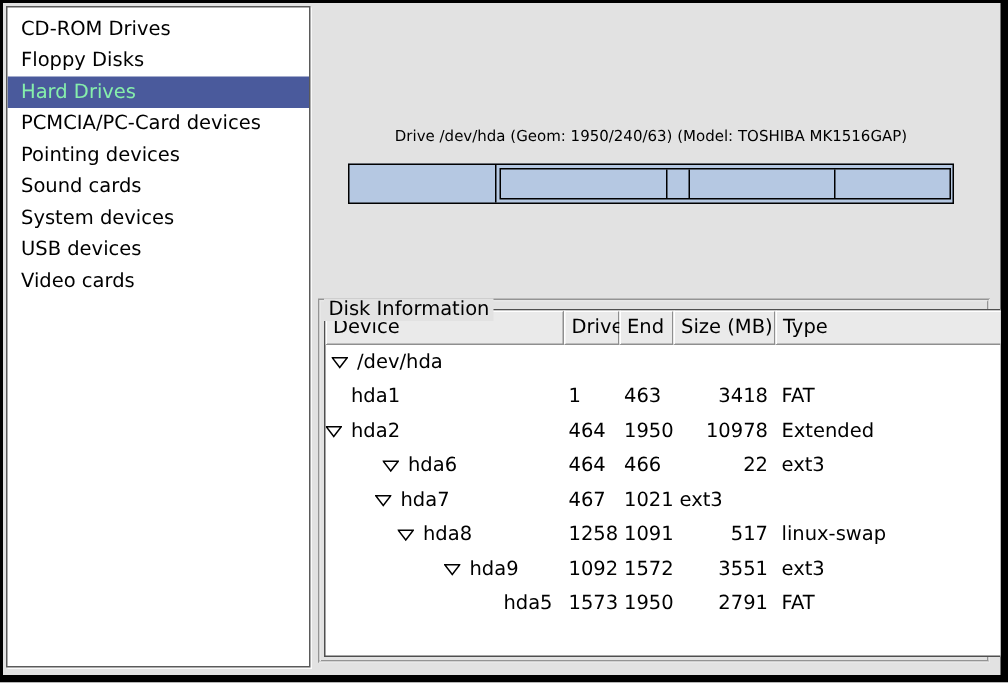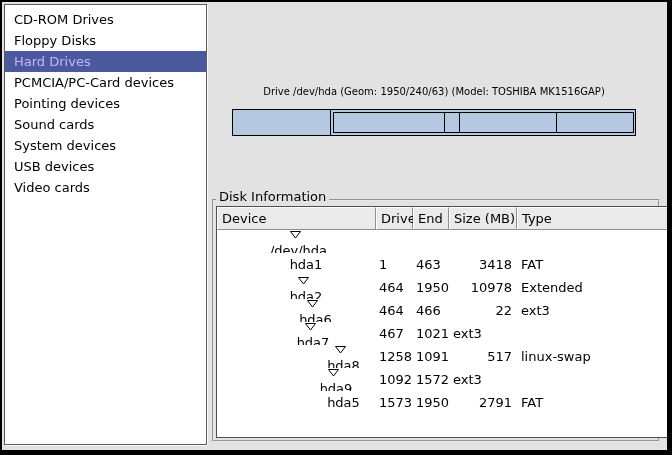--- a/index.html
+++ b/index.html
@@ -25,21 +25,21 @@
     overflow:hidden;
   }
   .side-item{
     height:21px;line-height:21px;
     padding-left:9px;
     white-space:nowrap;
     cursor:default;
   }
   .side-item.sel{
     background:#4a5a9c;
-    color:#c4b5fd;
+    color:#86efac;
   }
   
   #drive-label{
     position:absolute;left:230px;top:84px;width:404px;
     text-align:center;white-space:nowrap;
     font-size:10px;
   }
   #pbar{
     position:absolute;left:230px;top:107px;width:404px;height:27px;
     background:#b5c8e2;
@@ -55,21 +55,21 @@
     display:flex;
   }
   .lseg{height:100%;border-right:1px solid #000;}
   .lseg:last-child{border-right:none;}
   
   #disk-frame{
     position:absolute;left:210px;top:197px;width:448px;height:243px;
     border:2px groove #e8e8e8;
   }
   #disk-frame-label{
-    position:absolute;left:214px;top:187px;
+    position:absolute;left:214px;top:197px;
     background:#e2e2e2;
     padding:0 3px;
     z-index:2;
     white-space:nowrap;
   }
   
   #disk-table{
     position:absolute;left:214px;top:204px;width:488px;height:232px;
     background:#fff;
     border:1px solid #4f4f4f;
@@ -85,26 +85,26 @@
     border-top:1px solid #ffffff;
     border-left:1px solid #ffffff;
     border-right:1px solid #8f8f8f;
     border-bottom:1px solid #8f8f8f;
     padding-left:4px;
     height:23px;line-height:21px;
     white-space:nowrap;
     cursor:default;
   }
   .cell{white-space:nowrap;overflow:hidden;}
-  .c-dev{display:flex;align-items:center;flex-direction:column;}
+  .c-dev{display:flex;align-items:center;}
   .c-num{padding-left:3px;}
   .c-size{text-align:right;padding-right:5px;}
   .c-type{padding-left:4px;}
-  .ind0{padding-left:4px;}  .ind1{padding-left:19px;text-align:right;} .ind2{padding-left:38px;}
-  .ind3{padding-left:33px;} .ind4{padding-left:94px;} .ind5{padding-left:79px;}
+  .ind0{padding-left:4px;}  .ind1{text-align:right;} .ind2{padding-left:38px;}
+  .ind3{padding-left:33px;} .ind4{padding-left:48px;} .ind5{padding-left:79px;}
   .ind6{padding-left:94px;justify-content:center;}
   .expander{width:11px;height:9px;margin-right:6px;flex:none;}
   .exp-spacer{width:17px;flex:none;}
 </style>
 </head>
 <body>
 
 <div id="window">
 
   <div id="sidebar">
@@ -221,20 +221,21 @@
 
     <div class="trow">
       <div class="cell c-dev ind5">
         <svg class="expander" viewBox="0 0 11 9">
             <polygon points="0.5,1.5 10.5,1.5 5.5,8" fill="none" stroke="#000" stroke-width="1"></polygon>
           </svg>
         <span>hda9</span>
       </div>
       <div class="cell c-num">1092</div>
       <div class="cell c-num">1572</div>
+      <div class="cell c-size">3551</div>
       <div class="cell c-type">ext3</div>
     </div>
 
     <div class="trow">
       <div class="cell c-dev ind6">
         <span class="exp-spacer"></span>
         <span>hda5</span>
       </div>
       <div class="cell c-num">1573</div>
       <div class="cell c-num">1950</div>

